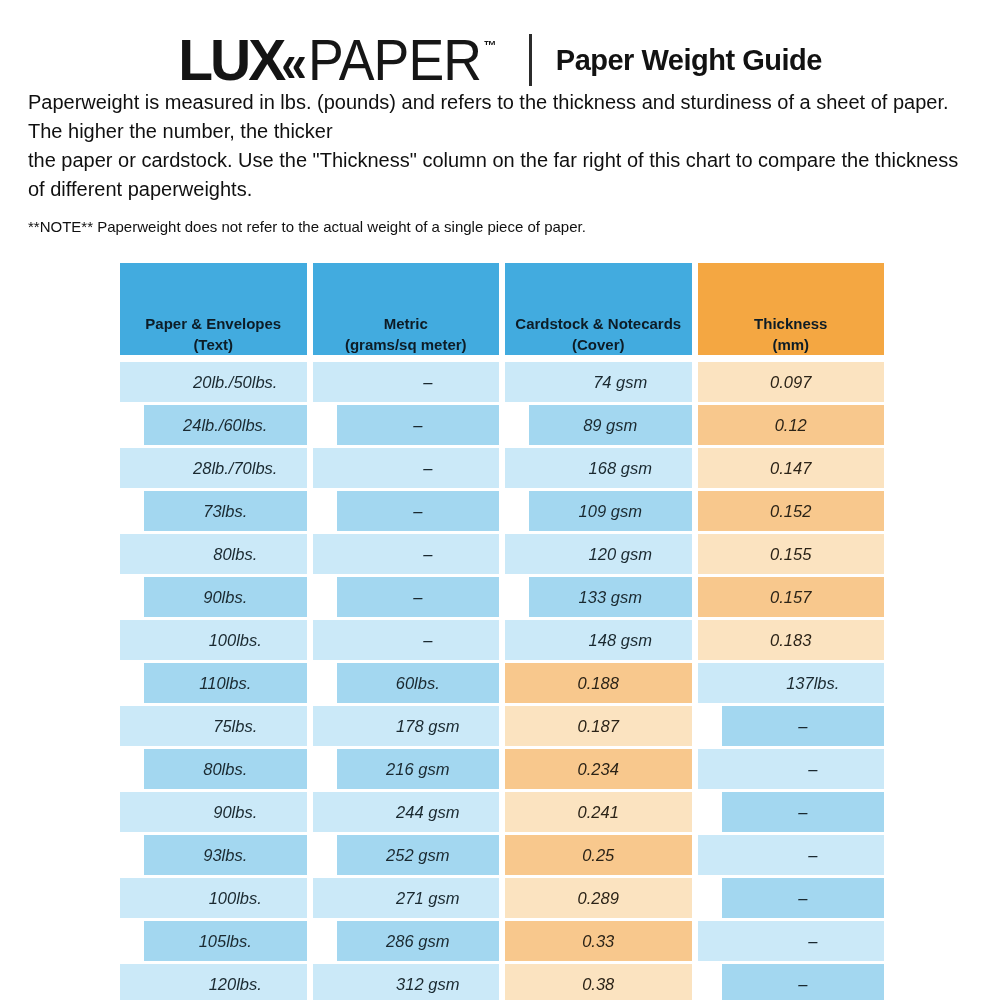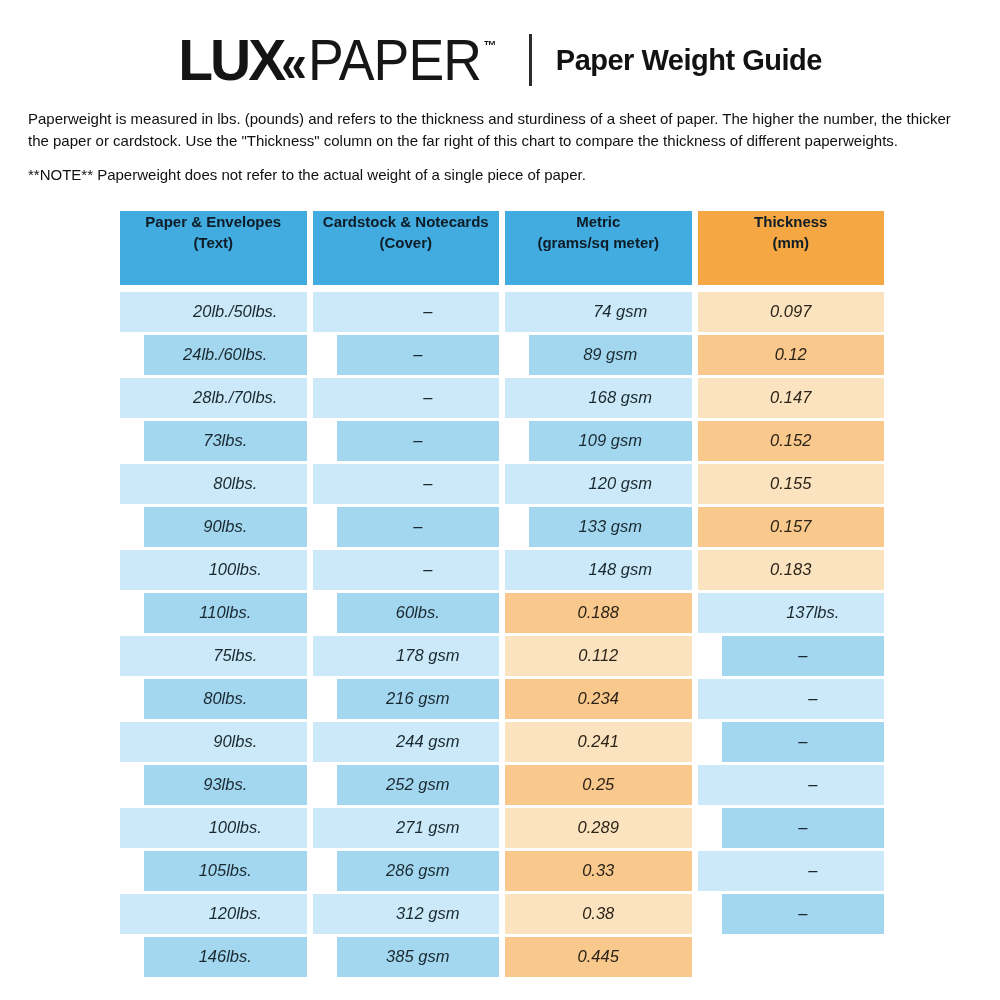--- a/index.html
+++ b/index.html
@@ -13,33 +13,33 @@
   }
   .logo { display: flex; align-items: baseline; white-space: nowrap; }
   .logo-lux  { font-weight: 900; font-size: 57px; letter-spacing: -3px; color: #141414; }
   .logo-chevron { font-weight: 900; font-size: 46px; margin-left: -2px; margin-right: 1px; color: #141414; transform: scaleY(1.15); display: inline-block; }
   .logo-paper { font-weight: 400; font-size: 57px; letter-spacing: -1px; color: #161616; transform: scaleX(0.94); transform-origin: left; display: inline-block; }
   .logo-tm { font-size: 13px; font-weight: 700; position: relative; top: -30px; left: -8px; color: #161616; }
   .brand-divider { width: 3px; height: 52px; background: #2b2b2b; }
   .main-title { font-size: 29px; font-weight: 800; letter-spacing: -0.5px; color: #121212; }
 
   
-  .intro { margin: 24px 28px 0; font-size: 15px; line-height: 1.45; color: #101010; }
+  .intro { margin: 4px 28px 0; font-size: 20px; line-height: 1.45; color: #101010; }
   .intro span { display: block; }
   .note  { margin: 14px 28px 0; font-size: 15px; color: #101010; }
 
   
   .weight-table { width: 764px; margin: 28px 0 0 120px; }
   .thead {
     display: grid; grid-template-columns: repeat(4, 1fr);
     column-gap: 6px; margin-bottom: 7px;
   }
   .th {
-    height: 74px; display: flex; flex-direction: column;
-    align-items: center; justify-content: flex-start;
+    height: 92px; display: flex; flex-direction: column;
+    align-items: center; justify-content: flex-end;
     font-weight: 700; font-size: 15px; line-height: 1.4;
     text-align: center; color: #0d1c26;
   }
   .th-blue   { background: #42abdf; }
   .th-orange { background: #f4a742; }
 
   .tbody {
     display: grid; grid-template-columns: repeat(4, 1fr);
     gap: 3px 6px;
   }
@@ -72,26 +72,26 @@
 </p>
 <p class="note">**NOTE** Paperweight does not refer to the actual weight of a single piece of paper.</p>
 
 <div class="weight-table">
   <div class="thead">
     <div class="th th-blue">
       <span>Paper &amp; Envelopes</span>
       <span>(Text)</span>
     </div>
     <div class="th th-blue">
+      <span>Metric</span>
+      <span>(grams/sq meter)</span>
+    </div>
+    <div class="th th-blue">
       <span>Cardstock &amp; Notecards</span>
       <span>(Cover)</span>
-    </div>
-    <div class="th th-blue">
-      <span>Metric</span>
-      <span>(grams/sq meter)</span>
     </div>
     <div class="th th-orange">
       <span>Thickness</span>
       <span>(mm)</span>
     </div>
   </div>
   <div class="tbody">
       <div class="cell blue-light">20lb./50lbs.</div>
       <div class="cell blue-light">–</div>
       <div class="cell blue-light">74 gsm</div>
@@ -119,21 +119,21 @@
       <div class="cell blue-light">100lbs.</div>
       <div class="cell blue-light">–</div>
       <div class="cell blue-light">148 gsm</div>
       <div class="cell orange-light">0.183</div>
       <div class="cell blue-dark">110lbs.</div>
       <div class="cell blue-dark">60lbs.</div>
       <div class="cell orange-dark">0.188</div>
       <div class="cell blue-light">137lbs.</div>
       <div class="cell blue-light">75lbs.</div>
       <div class="cell blue-light">178 gsm</div>
-      <div class="cell orange-light">0.112</div>
+      <div class="cell orange-light">0.187</div>
       <div class="cell blue-dark">–</div>
       <div class="cell blue-dark">80lbs.</div>
       <div class="cell blue-dark">216 gsm</div>
       <div class="cell orange-dark">0.234</div>
       <div class="cell blue-light">–</div>
       <div class="cell blue-light">90lbs.</div>
       <div class="cell blue-light">244 gsm</div>
       <div class="cell orange-light">0.241</div>
       <div class="cell blue-dark">–</div>
       <div class="cell blue-dark">93lbs.</div>

